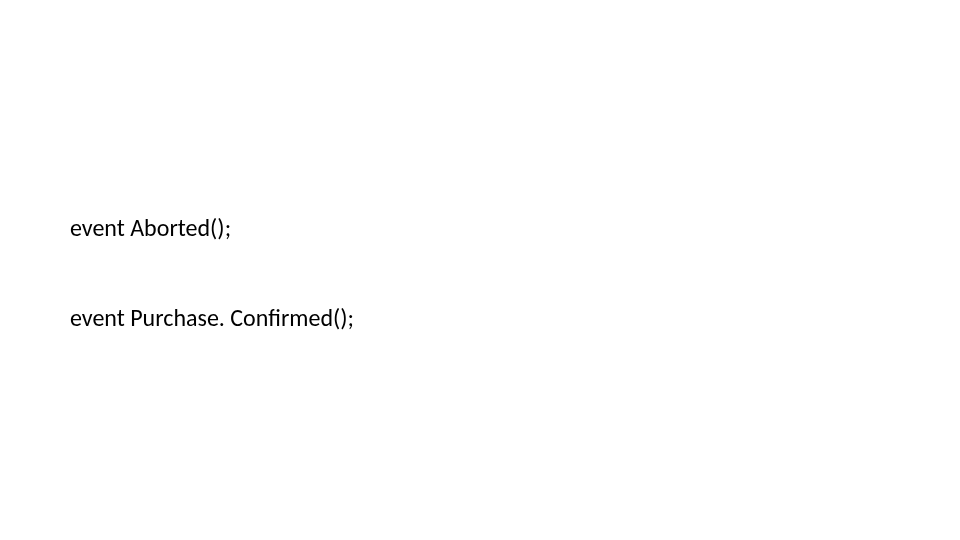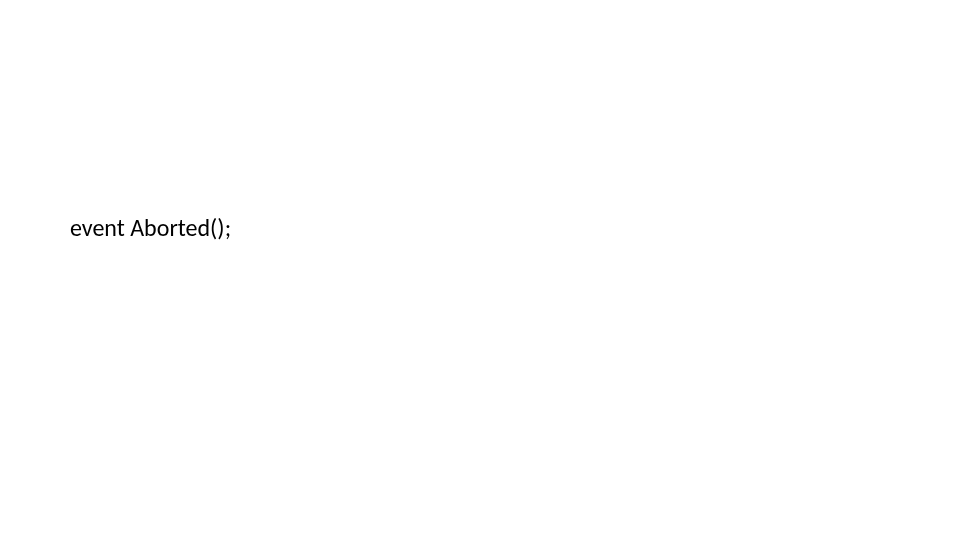--- a/index.html
+++ b/index.html
@@ -26,20 +26,21 @@
   }
   .gap { height: 30px; }
 </style>
 </head>
 <body>
 
 <div class="slide">
 
   <div class="code-block">
     <div>event Aborted();</div>
+    <div>event Purchase. Confirmed();</div>
   </div>
 
   <div class="gap"></div>
 
   <div class="code-block">
     
     
     
     
     

